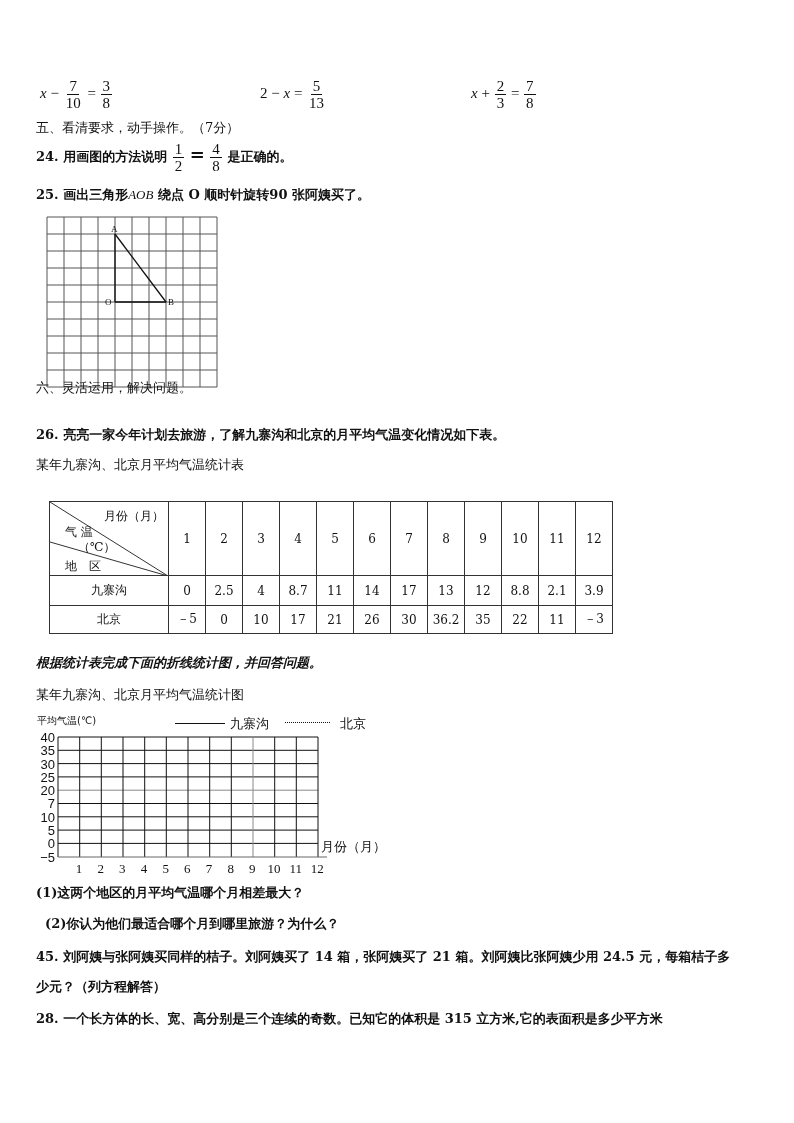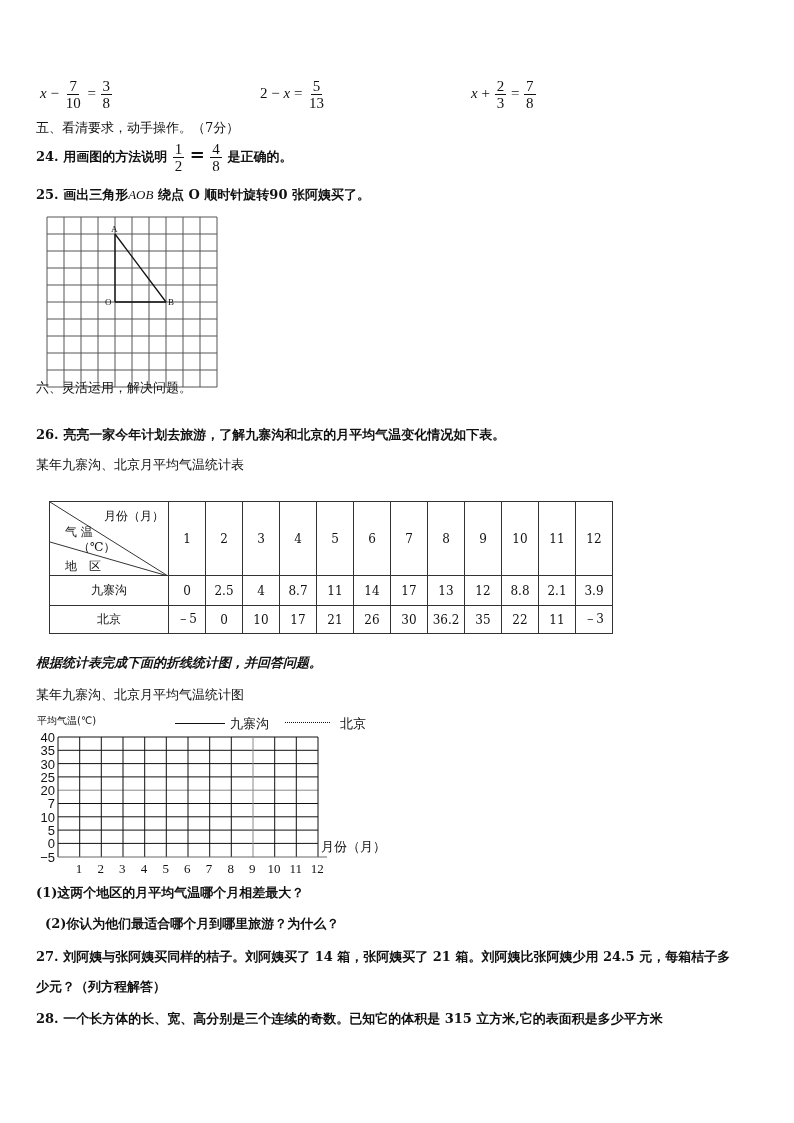--- a/index.html
+++ b/index.html
@@ -257,21 +257,21 @@
   <div class="abs xtick" style="left:173.3px;">9</div>
   <div class="abs xtick" style="left:195px;">10</div>
   <div class="abs xtick" style="left:216.7px;">11</div>
   <div class="abs xtick" style="left:238.3px;">12</div>
 </div>
 
 <div class="abs txt bold" style="left:36px; top:885px;">(1)这两个地区的月平均气温哪个月相差最大？</div>
 <div class="abs txt bold" style="left:45px; top:916px;">(2)你认为他们最适合哪个月到哪里旅游？为什么？</div>
 
 <div class="abs txt bold" style="left:36px; top:949px;">
-  <span>27.</span>
+  <span>45.</span>
   <span>刘阿姨与张阿姨买同样的桔子。刘阿姨买了 14 箱，张阿姨买了 21 箱。刘阿姨比张阿姨少用 24.5 元，每箱桔子多</span>
 </div>
 <div class="abs txt bold" style="left:36px; top:979px;">少元？（列方程解答）</div>
 
 <div class="abs txt bold" style="left:36px; top:1011px;">
   <span>28.</span>
   <span>一个长方体的长、宽、高分别是三个连续的奇数。已知它的体积是 315 立方米,它的表面积是多少平方米</span>
 </div>
 
 </body></html>

